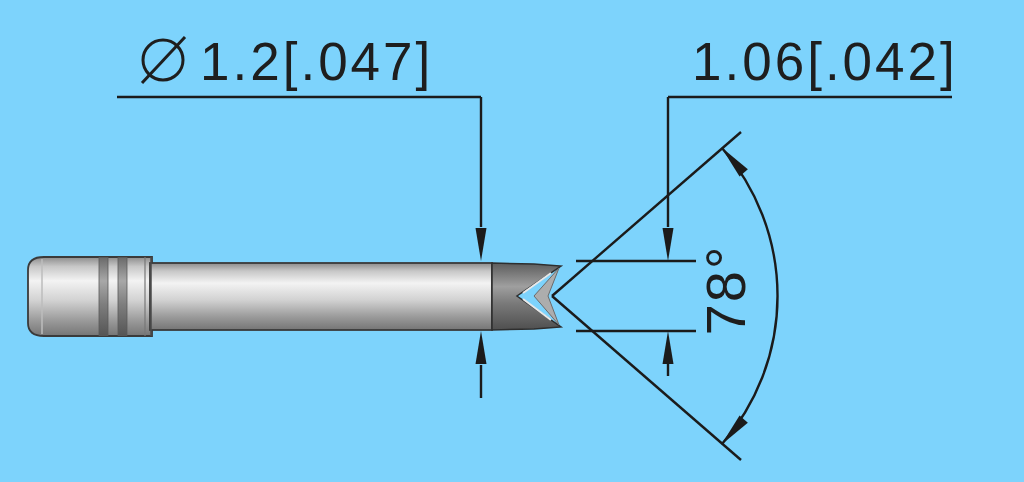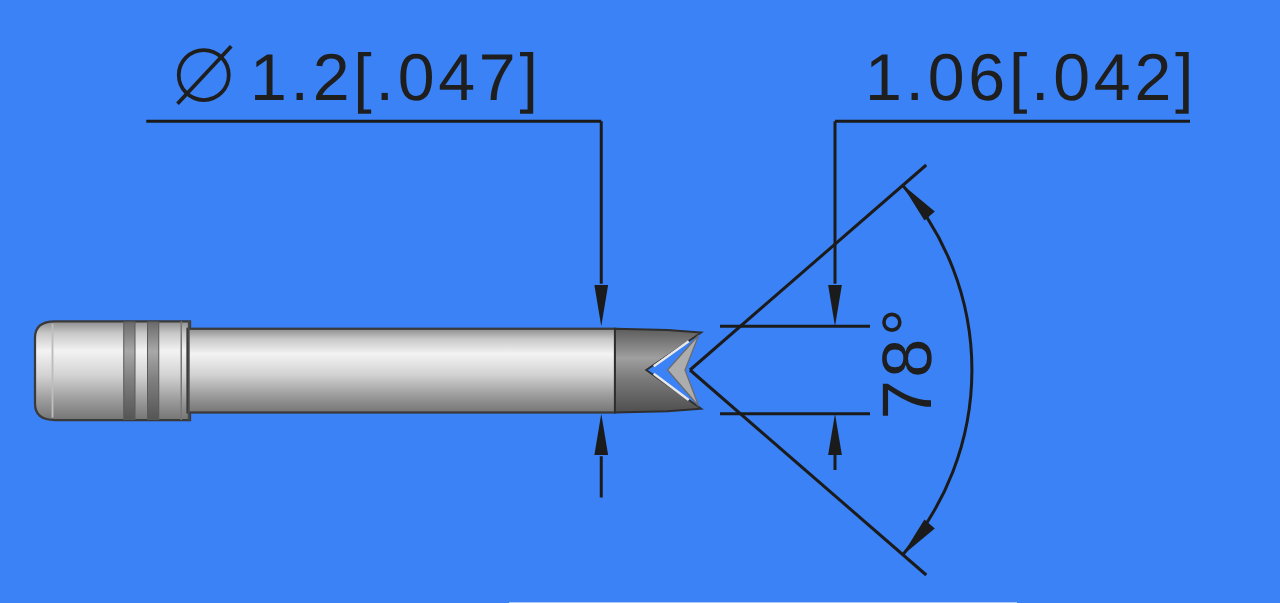--- a/index.html
+++ b/index.html
@@ -3,21 +3,21 @@
 <meta charset="utf-8">
 <style>
   html, body {
     margin: 0;
     padding: 0;
     background: #ffffff;
   }
   .drawing-wrap {
     width: 1024px;
     height: 482px;
-    background: #3b82f6;
+    background: #7dd3fc;
     position: relative;
     overflow: hidden;
     font-family: "Liberation Sans", sans-serif;
   }
   svg text {
     font-family: "Liberation Sans", sans-serif;
     fill: #1e1e1e;
   }
   .dim-text {
     font-size: 53px;

